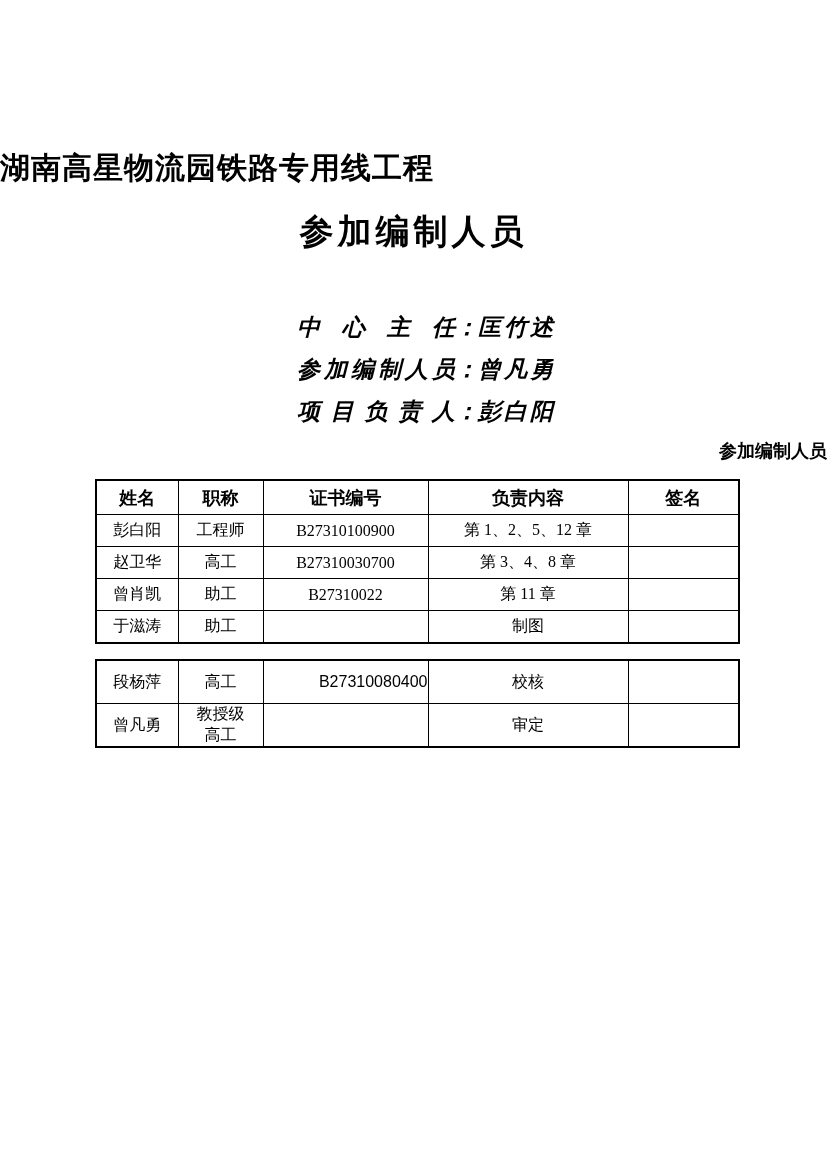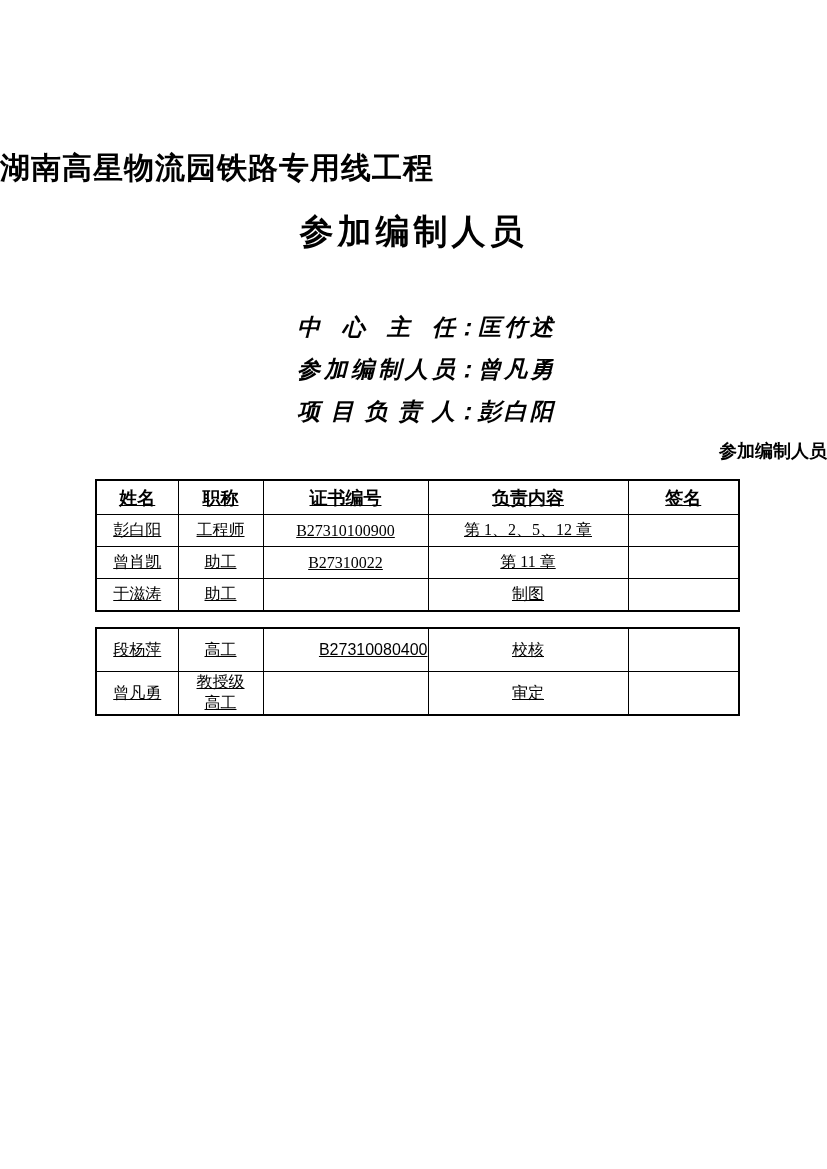--- a/index.html
+++ b/index.html
@@ -63,21 +63,20 @@
   }
   table.tbl1 { margin-top: 19px; }
   table.tbl2 { margin-top: 15px; }
   .tbl th, .tbl td {
     border: 1px solid #000000;
     text-align: center;
     vertical-align: middle;
     padding: 0;
     white-space: pre-line;
     overflow: hidden;
-    text-decoration: underline;
   }
   .tbl th {
     height: 33px;
     font-family: "Liberation Sans", sans-serif;
     font-weight: bold;
     font-size: 18px;
   }
   .tbl td {
     font-family: "Liberation Serif", serif;
     font-weight: normal;
@@ -127,20 +126,27 @@
     </thead>
     <tbody>
       <tr>
         <td>彭白阳</td>
         <td>工程师</td>
         <td>B27310100900</td>
         <td>第 1、2、5、12 章</td>
         <td></td>
       </tr>
       <tr>
+        <td>赵卫华</td>
+        <td>高工</td>
+        <td>B27310030700</td>
+        <td>第 3、4、8 章</td>
+        <td></td>
+      </tr>
+      <tr>
         <td>曾肖凯</td>
         <td>助工</td>
         <td>B27310022</td>
         <td>第 11 章</td>
         <td></td>
       </tr>
       <tr>
         <td>于滋涛</td>
         <td>助工</td>
         <td></td>

